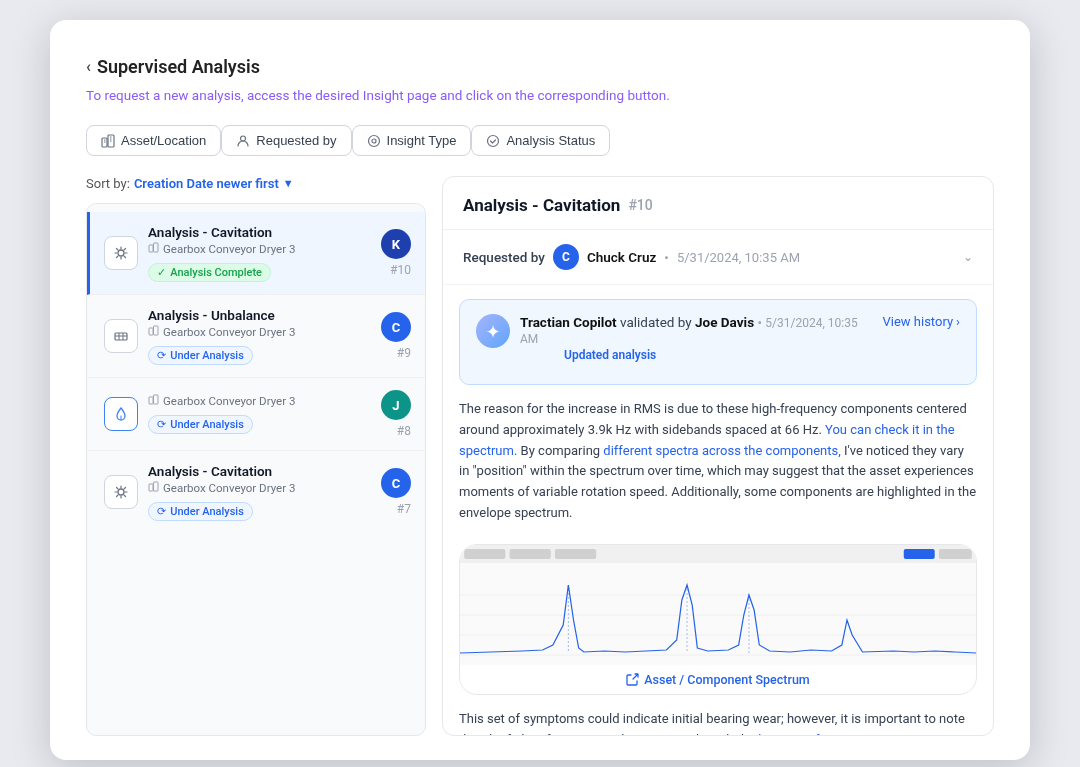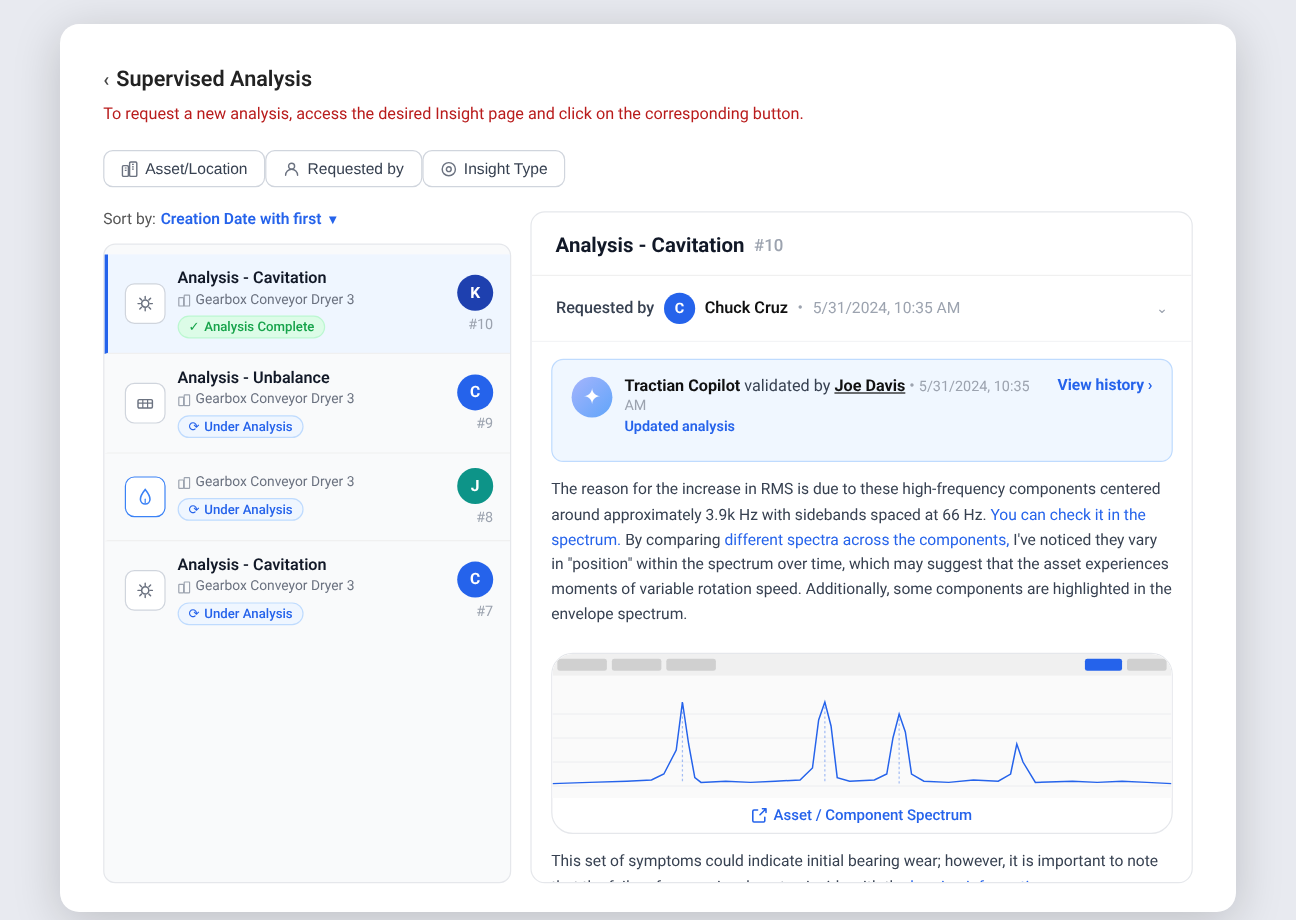--- a/index.html
+++ b/index.html
@@ -30,21 +30,21 @@
       font-size: 18px;
       font-weight: 600;
       cursor: pointer;
       margin-bottom: 10px;
     }
     .back-arrow {
       font-size: 16px;
       color: #444;
     }
     .subtitle {
-      color: #b91c1c;
+      color: #8b5cf6;
       font-size: 13.5px;
       margin-bottom: 22px;
     }
     .filter-bar {
       display: flex;
       gap: 0;
       margin-bottom: 20px;
     }
     .filter-btn {
       display: flex;
@@ -126,21 +126,21 @@
     .item-icon.oil { border-color: #3b82f6; color: #3b82f6; }
     .item-content { flex: 1; min-width: 0; }
     .item-title {
       font-size: 13.5px;
       font-weight: 600;
       color: #111827;
       margin-bottom: 2px;
     }
     .item-location {
       display: flex;
-      align-items: flex-end;
+      align-items: flex-start;
       gap: 4px;
       font-size: 11.5px;
       color: #6b7280;
       margin-bottom: 5px;
     }
     .badge {
       display: inline-flex;
       align-items: center;
       gap: 4px;
       font-size: 11px;
@@ -263,36 +263,37 @@
       background: linear-gradient(135deg, #a5b4fc, #60a5fa);
       display: flex;
       align-items: center;
       justify-content: center;
       font-size: 16px;
       flex-shrink: 0;
     }
     .copilot-meta { flex: 1; }
     .copilot-name { font-size: 13.5px; font-weight: 700; color: #111; }
     .copilot-name .validated { font-weight: 400; color: #374151; }
-    .copilot-name .validator { font-weight: 700; text-decoration: underline; }
+    .copilot-name .validator { font-weight: 700; }
     .view-history-btn {
       display: flex;
       align-items: center;
       gap: 3px;
       color: #2563eb;
       font-size: 13px;
-      font-weight: 700;
+      font-weight: 400;
       cursor: pointer;
       white-space: nowrap;
     }
     .updated-tag {
       font-size: 12px;
       color: #2563eb;
       font-weight: 600;
       margin-top: 2px;
+      margin-left: 44px;
     }
     .analysis-text {
       font-size: 13px;
       color: #374151;
       line-height: 1.6;
       padding: 0 16px 10px 16px;
     }
     .analysis-text .link { color: #2563eb; cursor: pointer; }
     .spectrum-img {
       margin: 10px 16px;
@@ -362,30 +363,37 @@
       </svg>
       <span>Requested by</span>
     </button>
     <button class="filter-btn">
       <svg width="14" height="14" viewBox="0 0 14 14" fill="none">
         <circle cx="7" cy="7" r="5.5" stroke="#6b7280" stroke-width="1.2" fill="none"></circle>
         <circle cx="7" cy="7" r="2" stroke="#6b7280" stroke-width="1.2" fill="none"></circle>
       </svg>
       <span>Insight Type</span>
     </button>
+    <button class="filter-btn">
+      <svg width="14" height="14" viewBox="0 0 14 14" fill="none">
+        <circle cx="7" cy="7" r="5.5" stroke="#6b7280" stroke-width="1.2" fill="none"></circle>
+        <path d="M4.5 7l2 2 3-3" stroke="#6b7280" stroke-width="1.2" stroke-linecap="round" stroke-linejoin="round"></path>
+      </svg>
+      <span>Analysis Status</span>
+    </button>
   </div>
 
   <div class="main-layout">
 
     <div class="left-panel">
       <div class="sort-bar">
         <span>Sort by:</span>
         <span class="sort-link">
           <span>Creation Date</span>
-          <span>with first</span>
+          <span>newer first</span>
         </span>
         <span class="chevron">▼</span>
       </div>
       <div class="list-panel">
 
         <div class="list-item active">
           <div class="item-icon">
             <svg width="16" height="16" viewBox="0 0 16 16" fill="none">
               <circle cx="8" cy="8" r="3" stroke="#6b7280" stroke-width="1.3"></circle>
               <path d="M8 2v2M8 12v2M2 8h2M12 8h2M3.5 3.5l1.4 1.4M11.1 11.1l1.4 1.4M3.5 12.5l1.4-1.4M11.1 4.9l1.4-1.4" stroke="#6b7280" stroke-width="1.2" stroke-linecap="round"></path>

